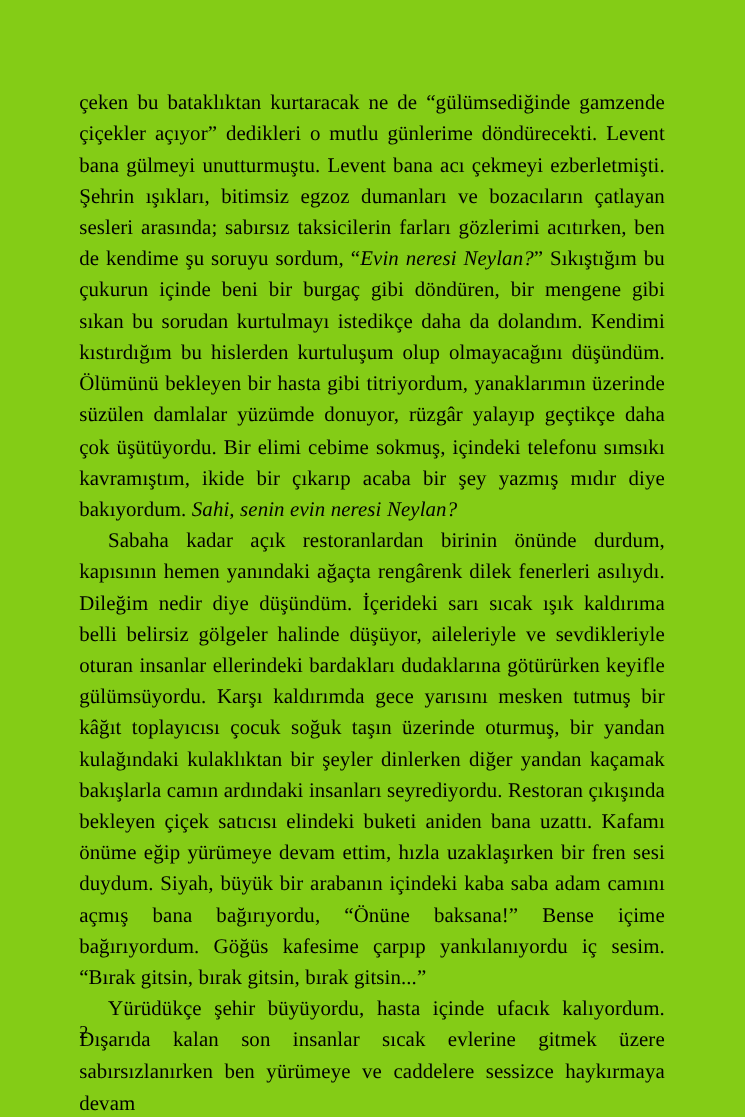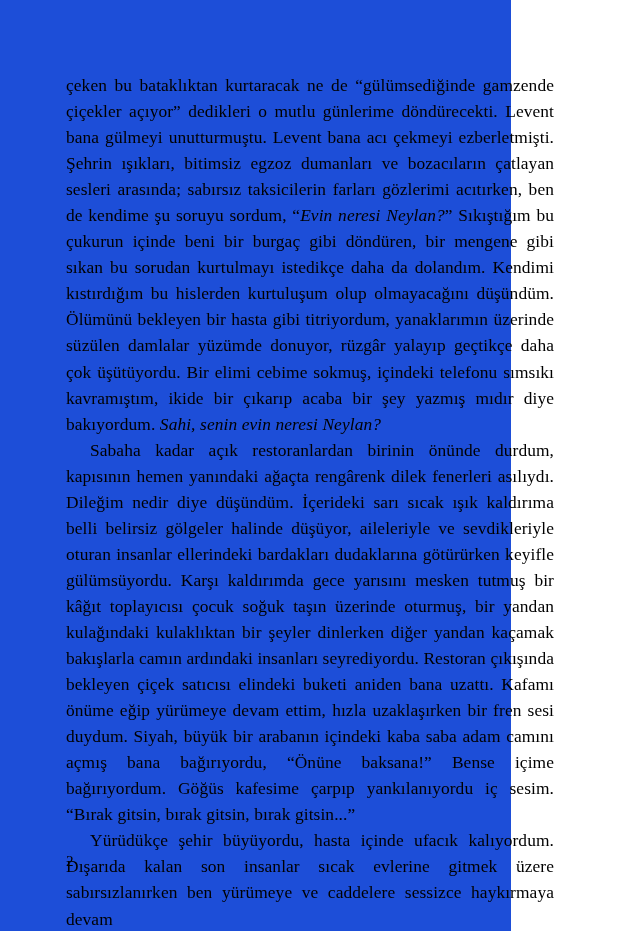--- a/index.html
+++ b/index.html
@@ -9,23 +9,23 @@
   }
   body {
     width: 621px;
     height: 931px;
     overflow: hidden;
     font-family: "Liberation Serif", "DejaVu Serif", serif;
     color: #000000;
   }
   .page {
     position: relative;
-    width: 511px;
+    width: 621px;
     height: 931px;
-    background: #1d4ed8;
+    background: #84cc16;
   }
   .text-block {
     position: absolute;
     left: 66px;
     top: 72px;
     width: 488px;
   }
   .para {
     margin: 0;
     font-size: 17.4px;

